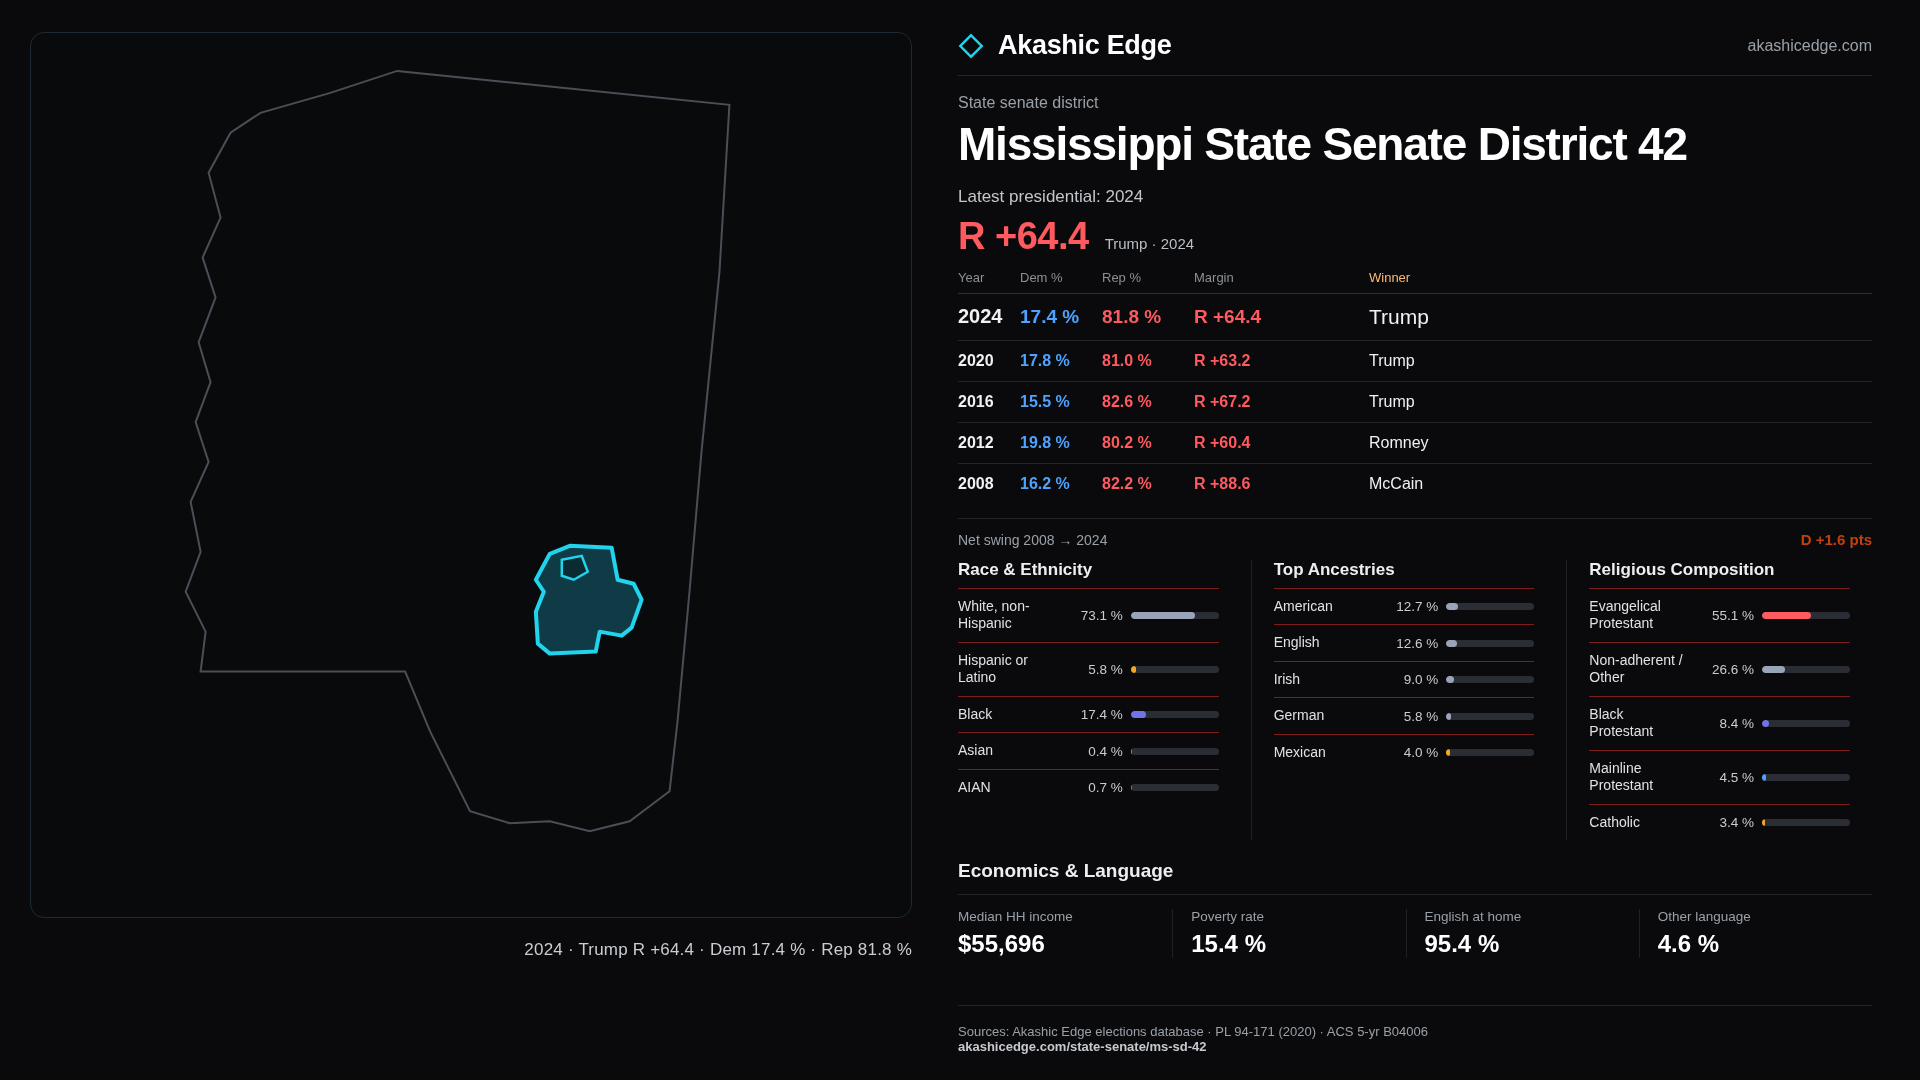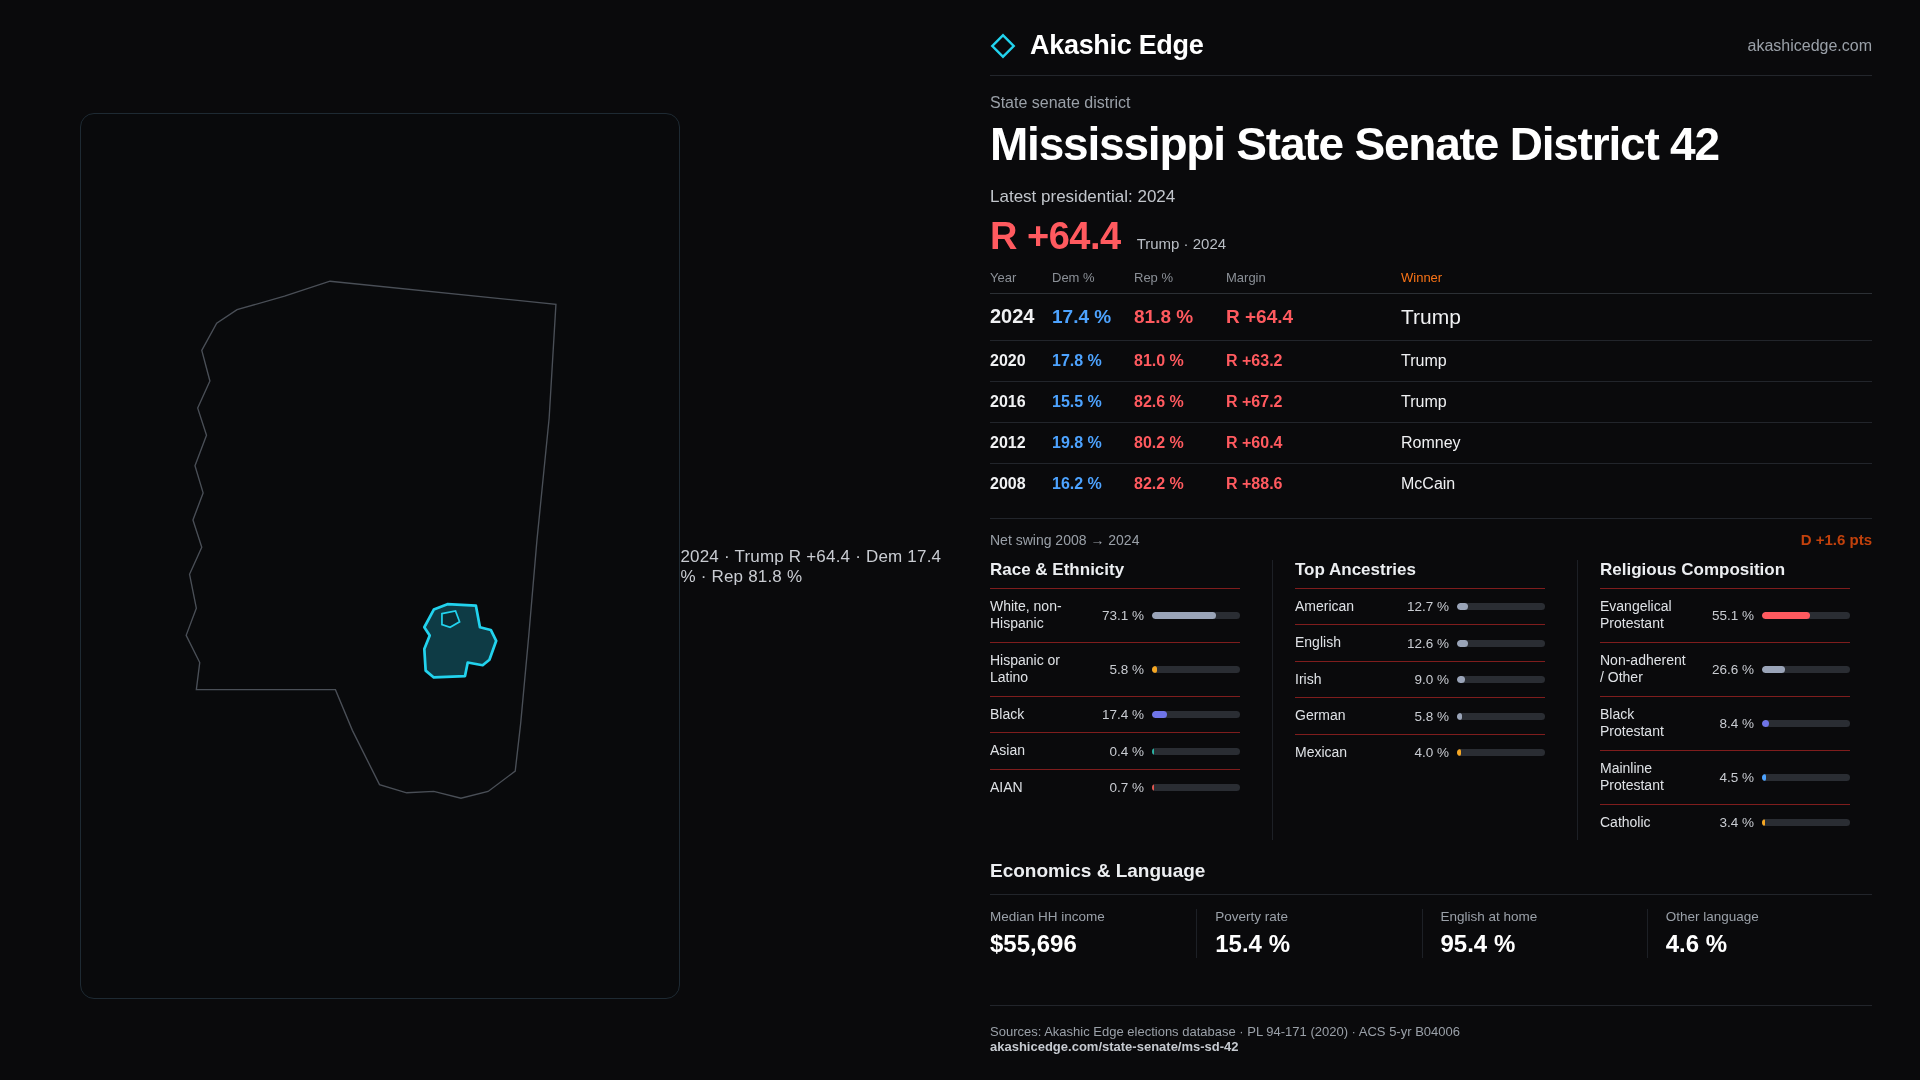--- a/index.html
+++ b/index.html
@@ -9,21 +9,21 @@
     font-family: "Liberation Sans", sans-serif;
     color: #e8e8ea;
     overflow: hidden;
   }
   .page { position: relative; width: 1920px; height: 1080px; display: flex; }
 
   
   .map-panel {
     width: 940px; height: 100%;
     padding: 32px 28px 0 48px;
-    display: flex; flex-direction: row; align-items: center; margin-left: 32px;
+    display: flex; flex-direction: column; align-items: flex-end;
   }
   .map-frame {
     width: 882px; height: 886px;
     border: 1px solid #1e2a33;
     border-radius: 14px;
     background: #090a0c;
     position: relative;
     overflow: hidden;
   }
   .map-frame svg { position: absolute; inset: 0; width: 100%; height: 100%; }
@@ -162,21 +162,21 @@
     </div>
 
 
     <table class="results">
       <thead>
         <tr>
           <th class="c-year">Year</th>
           <th class="c-dem" style="color:#8b9097;font-weight:normal">Dem %</th>
           <th class="c-rep" style="color:#8b9097;font-weight:normal">Rep %</th>
           <th class="c-margin" style="color:#8b9097;font-weight:normal">Margin</th>
-          <th class="c-winner" style="color:#f97316;font-weight:normal">Winner</th>
+          <th class="c-winner" style="color:#fdba74;font-weight:normal">Winner</th>
         </tr>
       </thead>
       <tbody>
         <tr class="first-row">
           <td class="c-year">2024</td>
           <td class="c-dem">17.4 %</td>
           <td class="c-rep">81.8 %</td>
           <td class="c-margin">R +64.4</td>
           <td class="c-winner">Trump</td>
         </tr>

